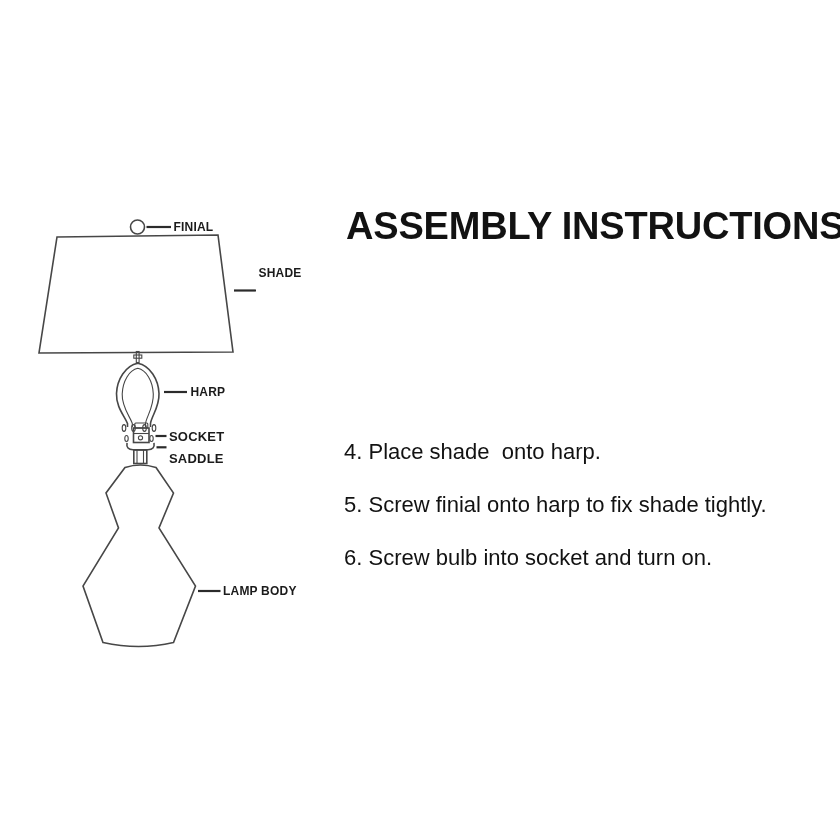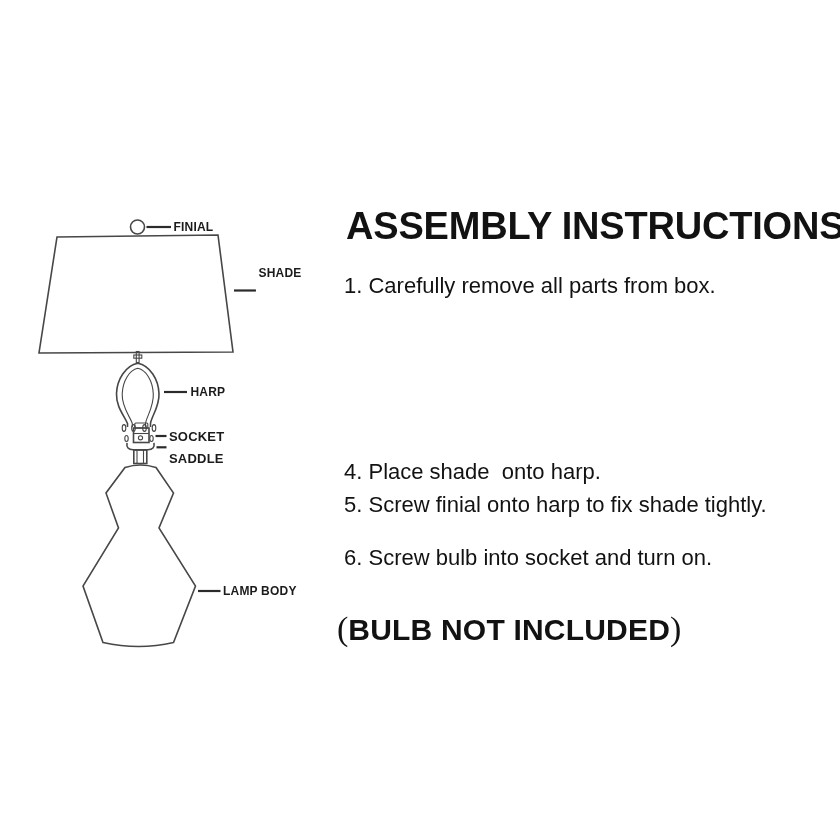--- a/index.html
+++ b/index.html
@@ -78,22 +78,18 @@
 
   <div class="part-label" style="left:173.5px; top:220.5px;">FINIAL</div>
   <div class="part-label" style="left:258.5px; top:267px;">SHADE</div>
   <div class="part-label" style="left:190.5px; top:385.5px;">HARP</div>
   <div class="part-label sm" style="left:169px; top:430px;">SOCKET</div>
   <div class="part-label sm" style="left:169px; top:452px;">SADDLE</div>
   <div class="part-label" style="left:223px; top:585px;">LAMP BODY</div>
 
   <div class="title">ASSEMBLY INSTRUCTIONS</div>
 
-  <div class="step" style="top:275px;">1. Carefully remove all parts from box.</div>
-  <div class="step" style="top:441px;margin-top:20px;">4. Place shade  onto harp.</div>
+  <div class="step" style="top:441px;">4. Place shade  onto harp.</div>
   <div class="step" style="top:494px;">5. Screw finial onto harp to fix shade tightly.</div>
   <div class="step" style="top:547px;text-align:right;">6. Screw bulb into socket and turn on.</div>
 
-  <div class="footer">
-    <span class="paren">(</span><span class="footer-bold">BULB NOT INCLUDED</span><span class="paren">)</span>
-  </div>
 
 </div>
 
 </body></html>

